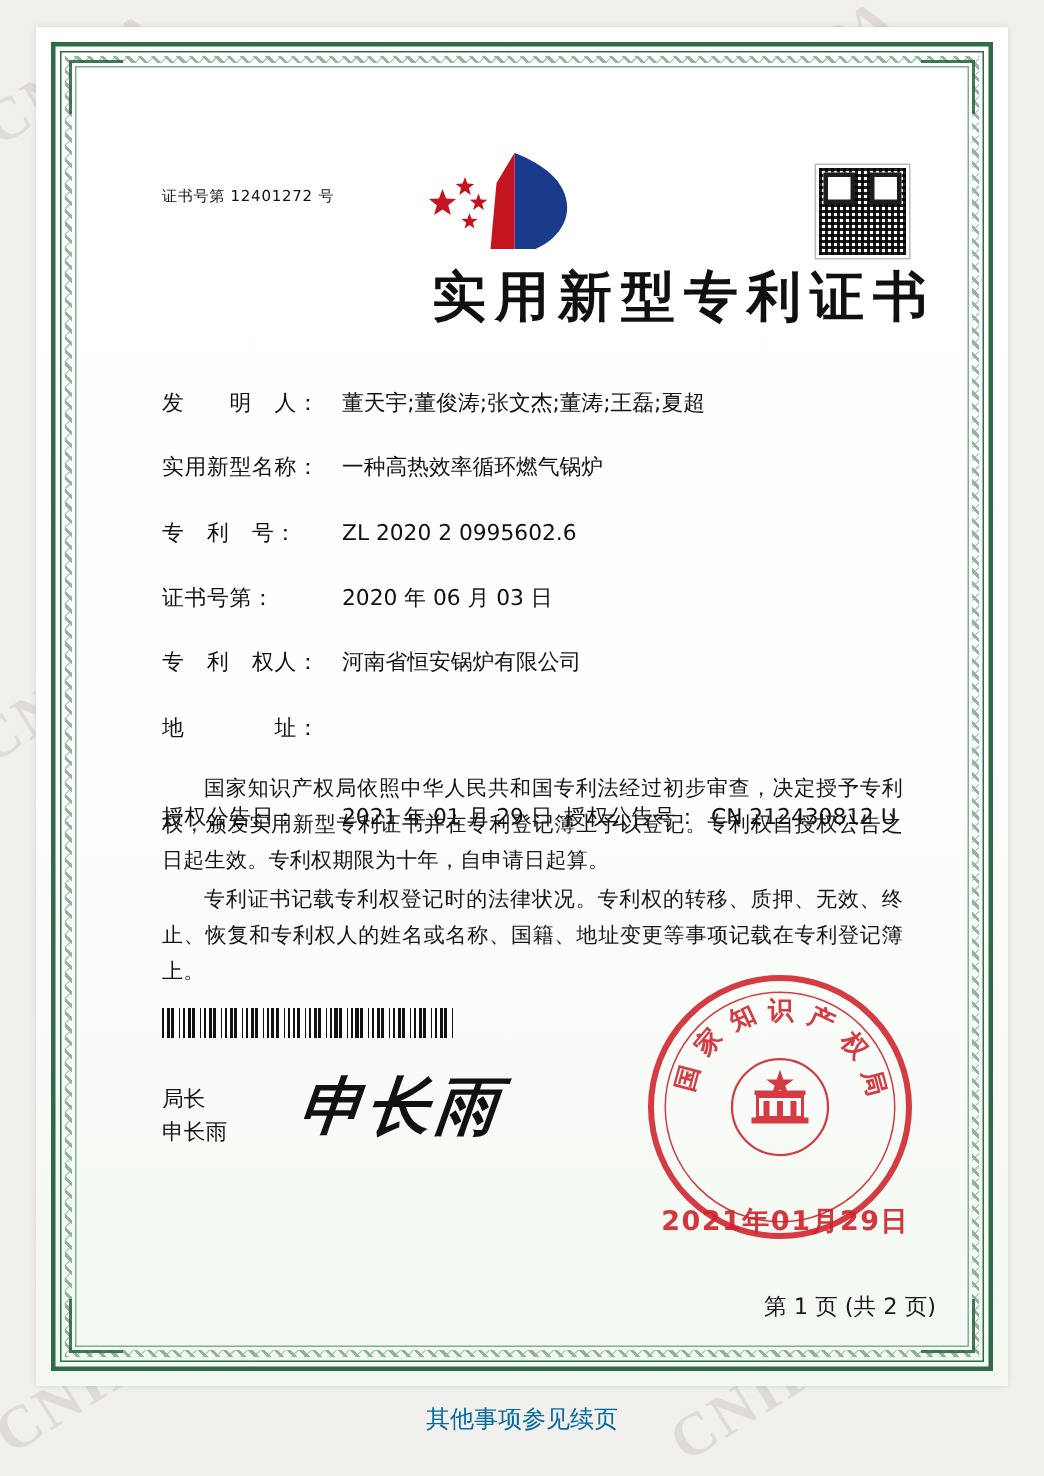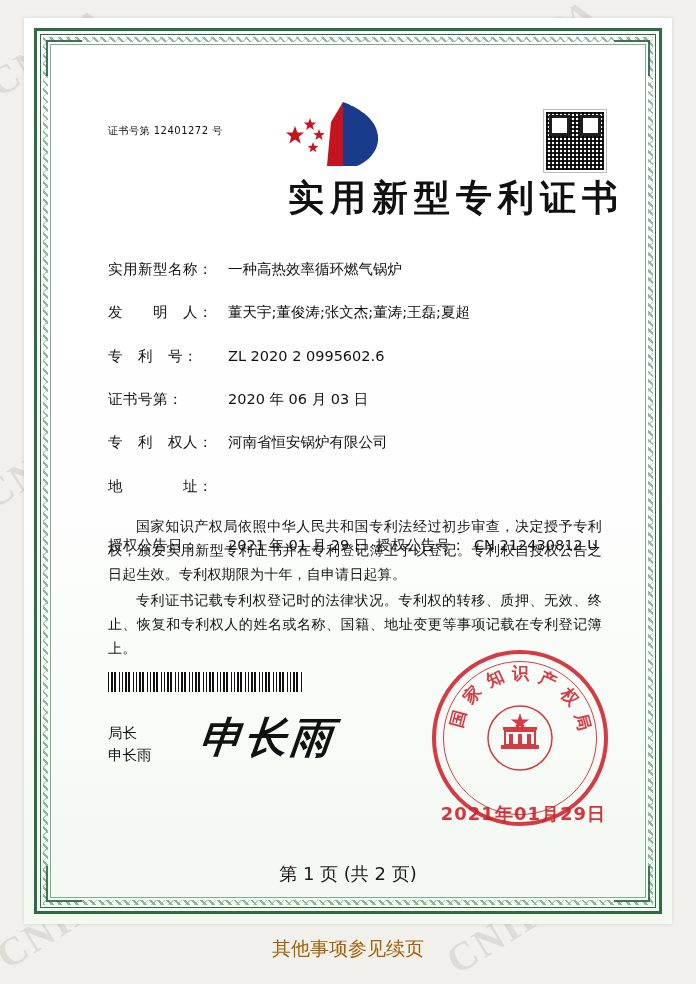--- a/index.html
+++ b/index.html
@@ -281,33 +281,33 @@
     color: #d0212a;
     letter-spacing: 1px;
     font-weight: bold;
     opacity: .9;
   }
 
   .page-no {
     position: absolute;
     left: 0; right: 0;
     top: 800px;
-    text-align: center;
-    font-size: 18px;
+    text-align: right;
+    font-size: 15px;
     color: #1a1a1a;
   }
 
   .footnote {
     position: absolute;
     left: 0;
     right: 0;
     top: 936px;
     text-align: center;
-    font-size: 19px;
-    color: #a16207;
+    font-size: 16px;
+    color: #0369a1;
     z-index: 4;
   }
 </style>
 </head>
 <body>
 
 <div class="wm wm1">CNIPA</div>
 <div class="wm wm2">CNIPA</div>
 <div class="wm wm3">CNIPA</div>
 <div class="wm wm4">CNIPA</div>
@@ -343,27 +343,27 @@
           <polygon points="30,46 31.4,49.8 35.4,50 32.2,52.4 33.3,56.3 30,54 26.7,56.3 27.8,52.4 24.6,50 28.6,49.8"></polygon>
         </g>
       </svg>
     </div>
 
     <div class="doc-title">实用新型专利证书</div>
 
     <div class="fields">
 
       <div class="field-row">
+        <div class="f-label">发　　明　人：</div>
+        <div class="f-value">董天宇;董俊涛;张文杰;董涛;王磊;夏超</div>
+      </div>
+
+      <div class="field-row">
         <div class="f-label">实用新型名称：</div>
         <div class="f-value">一种高热效率循环燃气锅炉</div>
-      </div>
-
-      <div class="field-row">
-        <div class="f-label">发　　明　人：</div>
-        <div class="f-value">董天宇;董俊涛;张文杰;董涛;王磊;夏超</div>
       </div>
 
       <div class="field-row">
         <div class="f-label">专　利　号：</div>
         <div class="f-value">ZL 2020 2 0995602.6</div>
       </div>
 
       <div class="field-row">
         <div class="f-label">证书号第：</div>
         <div class="f-value">2020 年 06 月 03 日</div>

